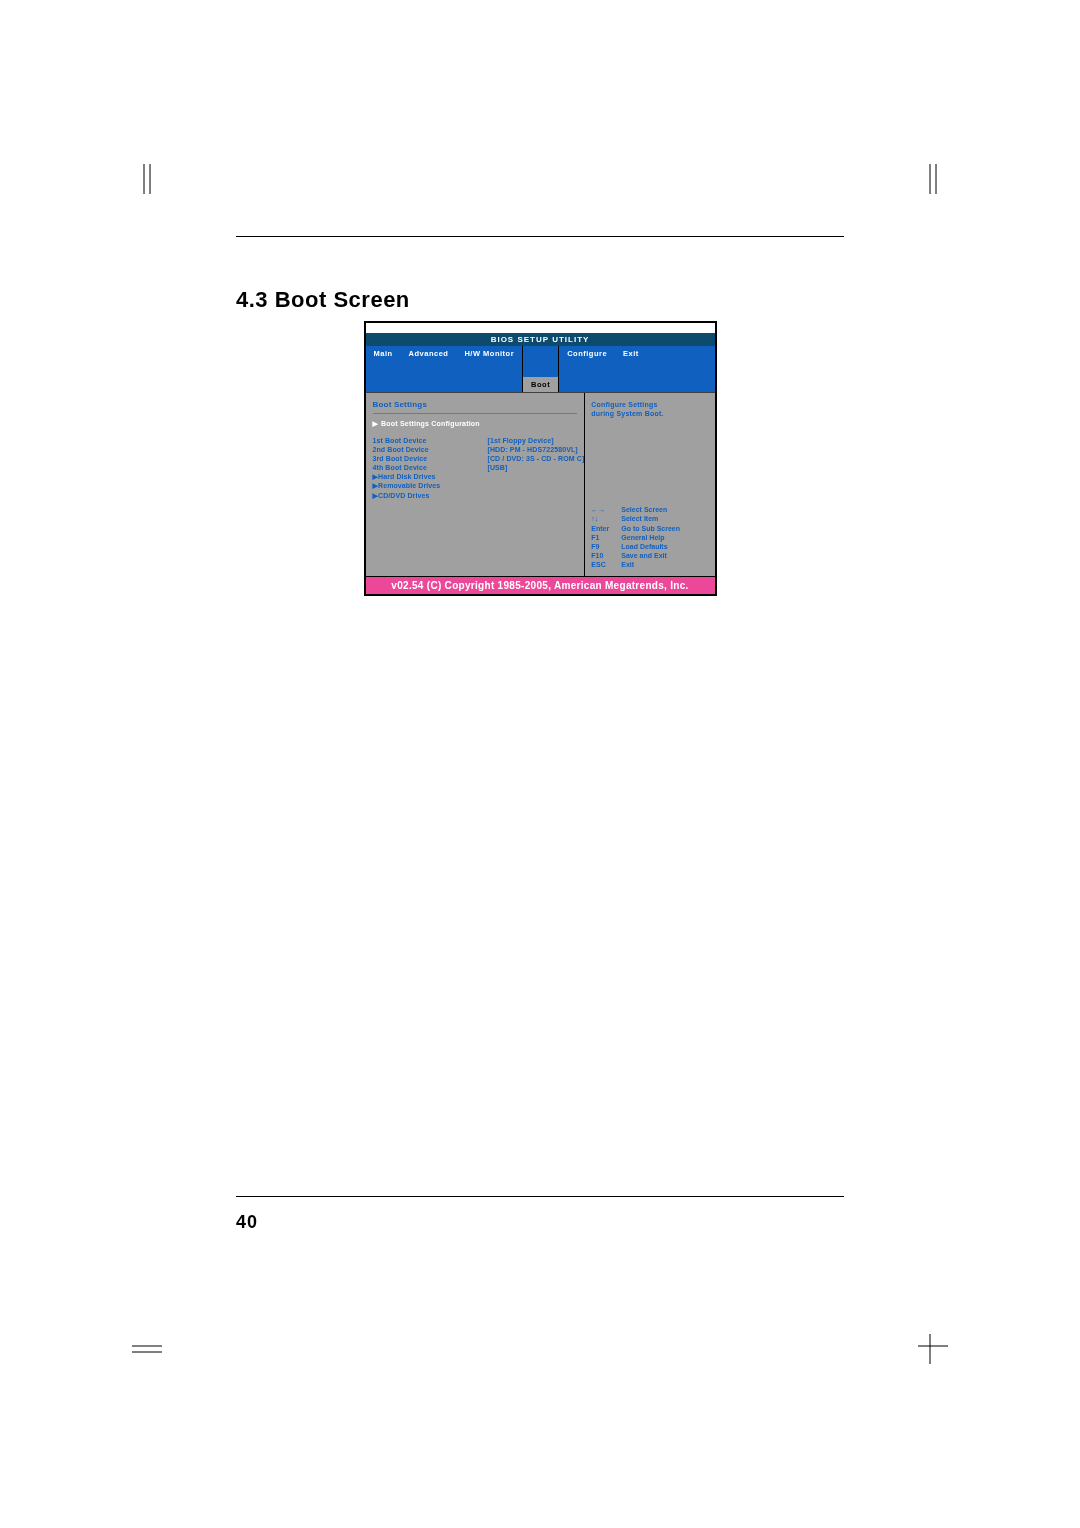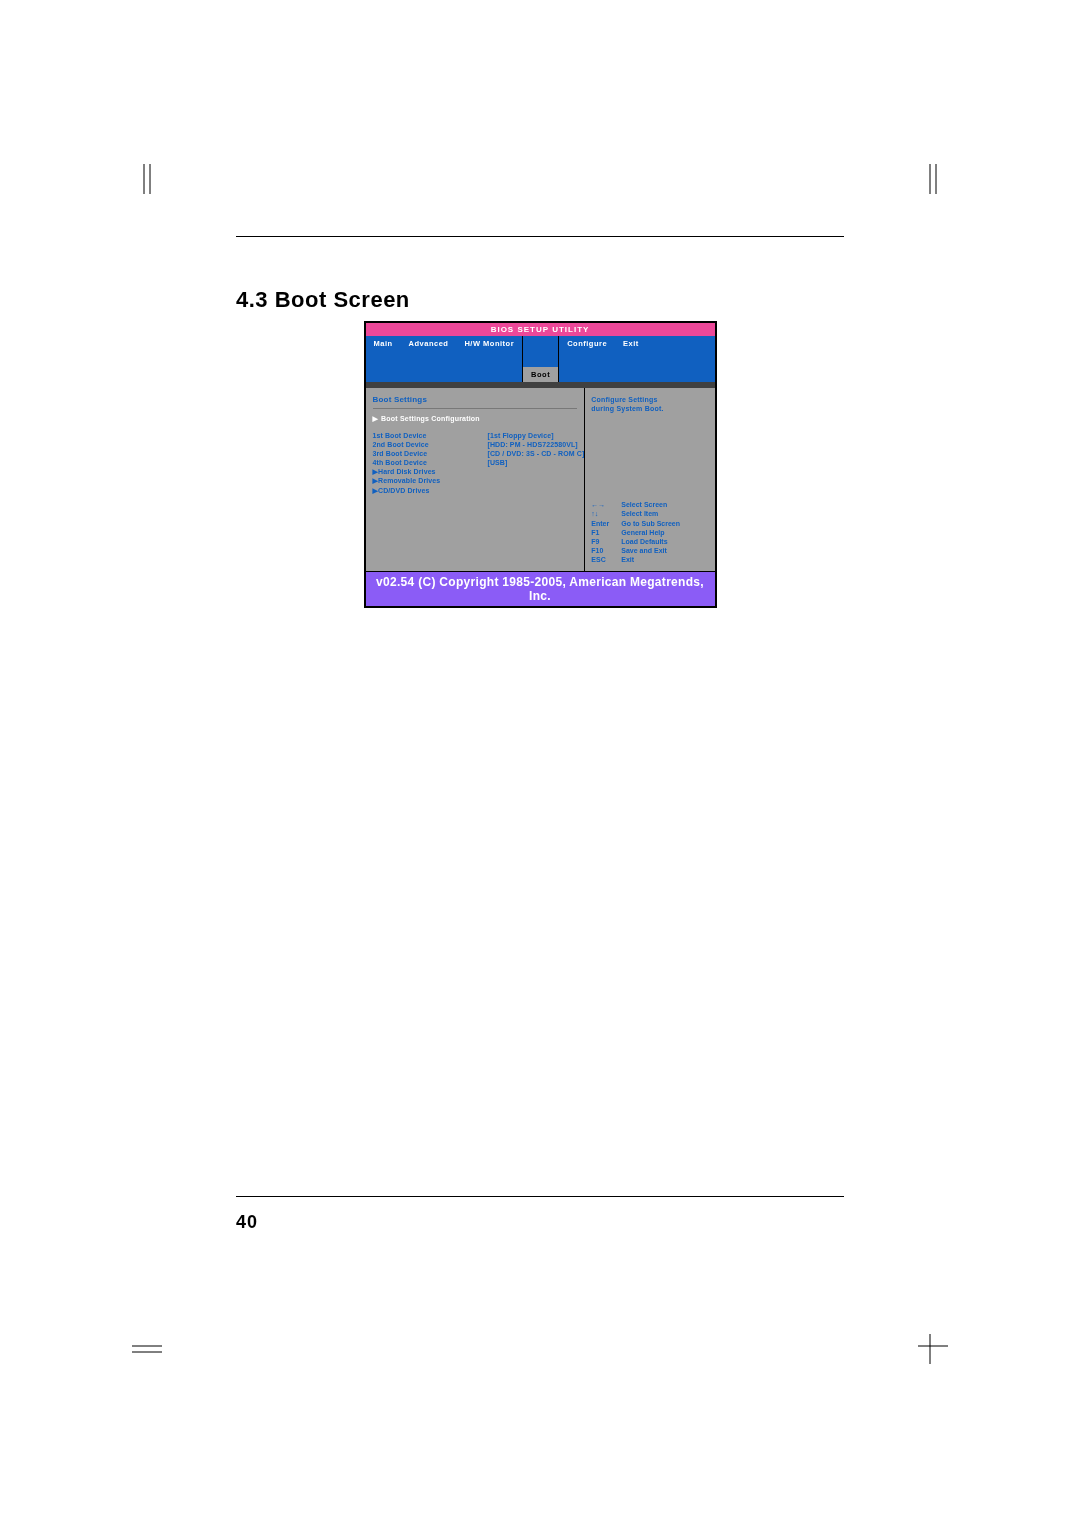--- a/index.html
+++ b/index.html
@@ -57,27 +57,28 @@
   .bios {
     width: 353px;
     margin: 0 auto;
     border: 2px solid #000;
     box-sizing: border-box;
     font-family: "Arial Narrow", Arial, sans-serif;
     font-stretch: condensed;
   }
 
   .bios-titlebar {
-    background: #ec4899;
+    background: #0c4a6e;
     color: #fff;
     text-align: center;
     font-size: 8px;
     font-weight: bold;
     letter-spacing: 1px;
     padding: 2px 0 2px 0;
+    margin-top: 10px;
   }
 
   .bios-tabs {
     display: flex;
     background: #1060c0;
     color: #fff;
     font-size: 7.5px;
     font-weight: bold;
   }
   .bios-tabs .tab {
@@ -96,21 +97,21 @@
   }
   .tab-main { padding-left: 14px; }
   .tab-adv  { padding-left: 16px; }
   .tab-hw   { padding-left: 22px; }
   .tab-boot { padding-left: 14px; padding-right: 14px; }
   .tab-sec  { padding-left: 18px; }
   .tab-exit { padding-left: 18px; padding-right: 10px; }
 
   .bios-body {
     display: flex;
-    border-top: 6px solid #404040;
+    border-top: 1px solid #404040;
     background: #a0a0a0;
     height: 183px;
   }
   .bios-left {
     flex: 0 0 219px;
     border-right: 1px solid #000;
     box-sizing: border-box;
   }
   .bios-right {
     flex: 1;
@@ -183,24 +184,24 @@
   }
   .help-keys .k {
     flex: 0 0 30px;
     white-space: nowrap;
   }
   .help-keys .d {
     white-space: nowrap;
   }
 
   .bios-footer {
-    background: #8b5cf6;
+    background: #ec4899;
     color: #fff;
     text-align: center;
-    font-size: 12px;
+    font-size: 10px;
     font-weight: bold;
     padding: 3px 0 3px 0;
     letter-spacing: 0.3px;
     border-top: 1px solid #000;
   }
 
   
   .rule-bottom {
     position: absolute;
     left: 236px;

